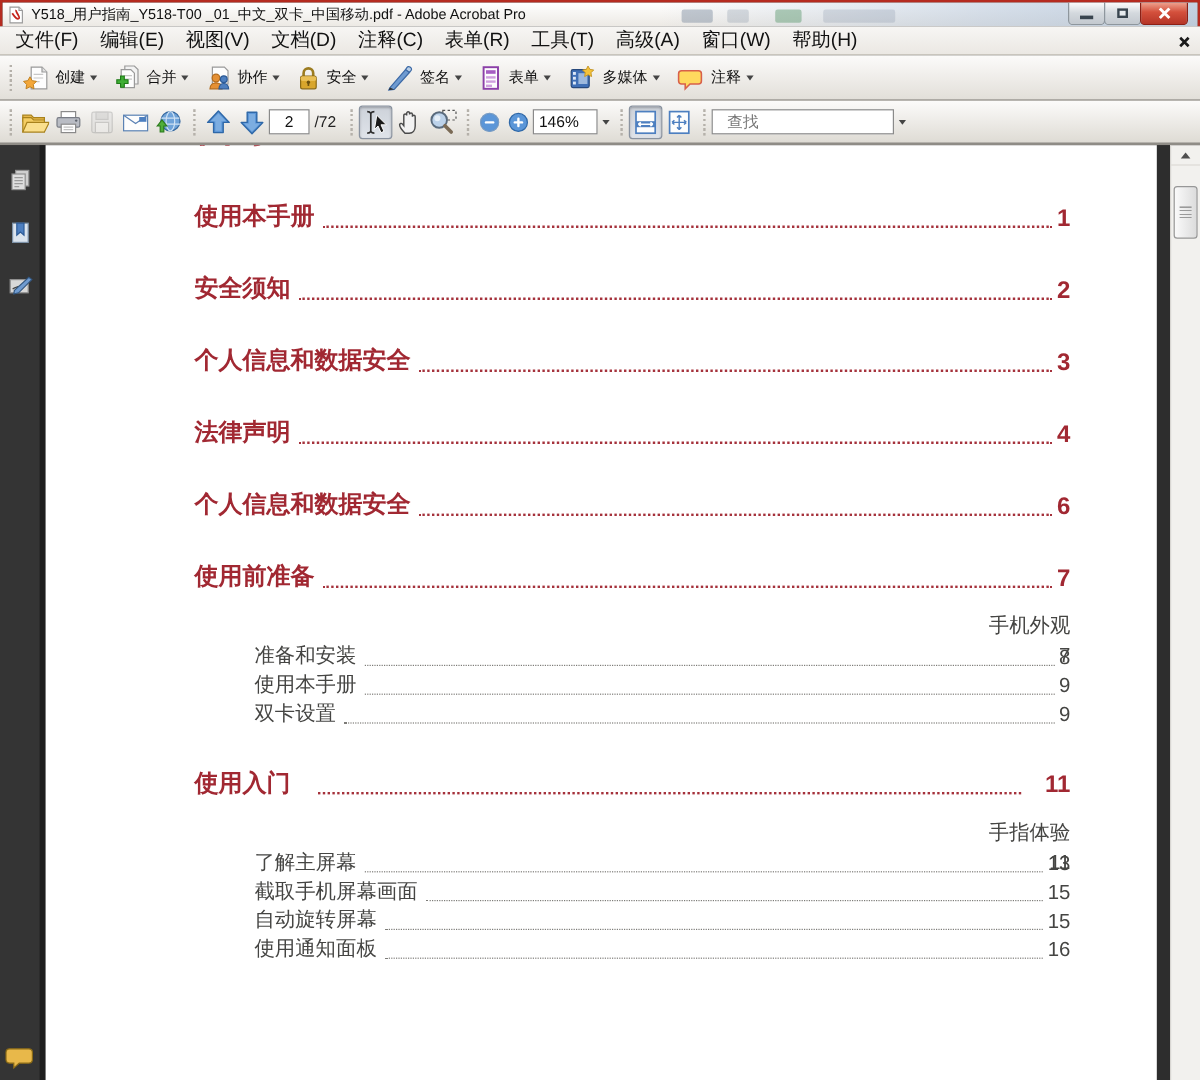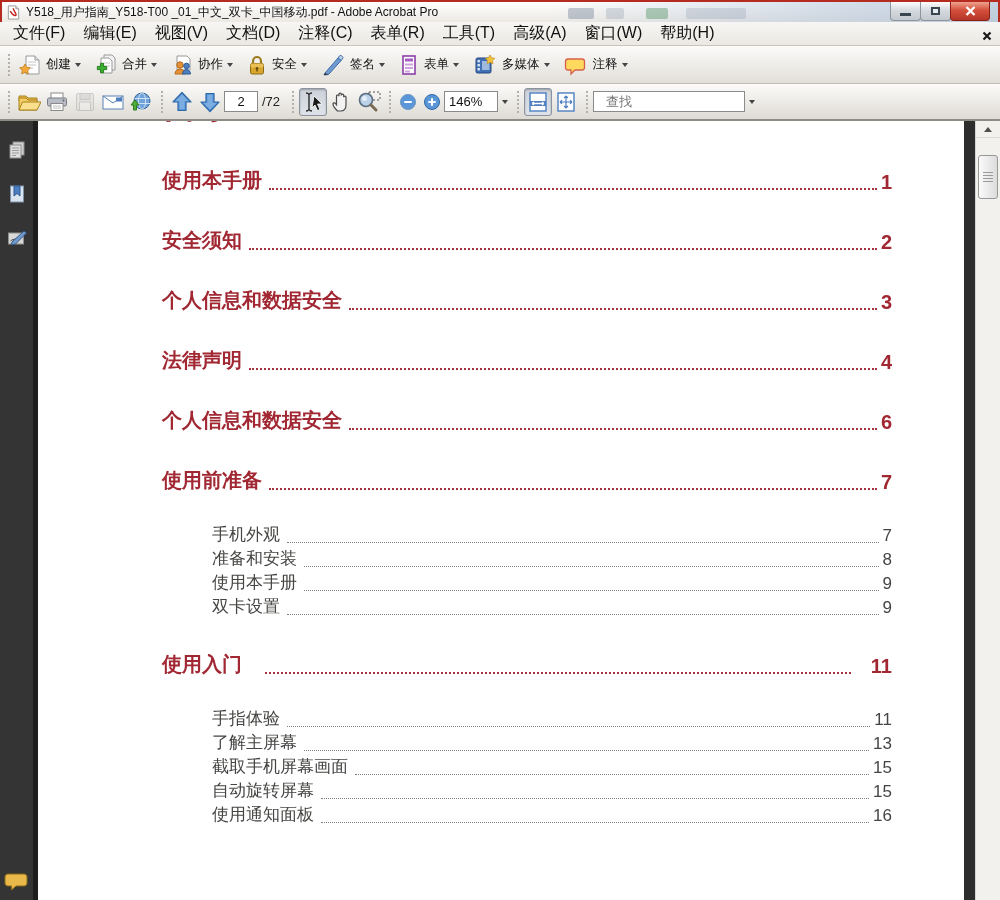--- a/index.html
+++ b/index.html
@@ -62,21 +62,21 @@
 
   .pagearea { flex:1; background:#ffffff; overflow:hidden; position:relative; }
   .heading-clip { height:5px; overflow:hidden; margin-left:124px; }
   .heading-clip > div { font-size:36px; font-weight:bold; color:#a12832; line-height:42px; margin-top:-37px; letter-spacing:2px; }
 
   .toc { margin-top:42px; padding-left:124px; padding-right:72px; }
   .toc-row { display:flex; align-items:flex-end; cursor:pointer; }
   .toc-row.l1 { height:26px; color:#a12832; font-weight:bold; font-size:20px; }
   .toc-row.l2 { height:24px; color:#454543; font-weight:normal; font-size:17px; padding-left:50px; }
   .toc-row.l1 + .toc-row.l1 { margin-top:34px; }
-  .toc-row.l1 + .toc-row.l2 { margin-top:28px; }
+  .toc-row.l1 + .toc-row.l2 { margin-top:16px;flex-direction:column; }
   .toc-row.l2 + .toc-row.l2 { margin-top:0; }
   .toc-row.l2 + .toc-row.l1 { margin-top:34px;gap:16px; }
   .toc-label { white-space:nowrap; }
   .leader { flex:1; margin:0 4px 4px 7px; border-bottom:2px dotted currentColor; opacity:.95; }
   .toc-row.l2 .leader { border-bottom:1.6px dotted #77757遭; border-bottom:1.6px dotted #777571; margin-bottom:3px; }
   .toc-page { white-space:nowrap; }
   .toc-row.l2 .toc-page { color:#454543; }
 
   .right-gutter { width:11px; background:#2d2d2d; }
   .scrollbar { width:25px; background:#f2f1ee; border-left:1px solid #d8d6d2; position:relative; }

